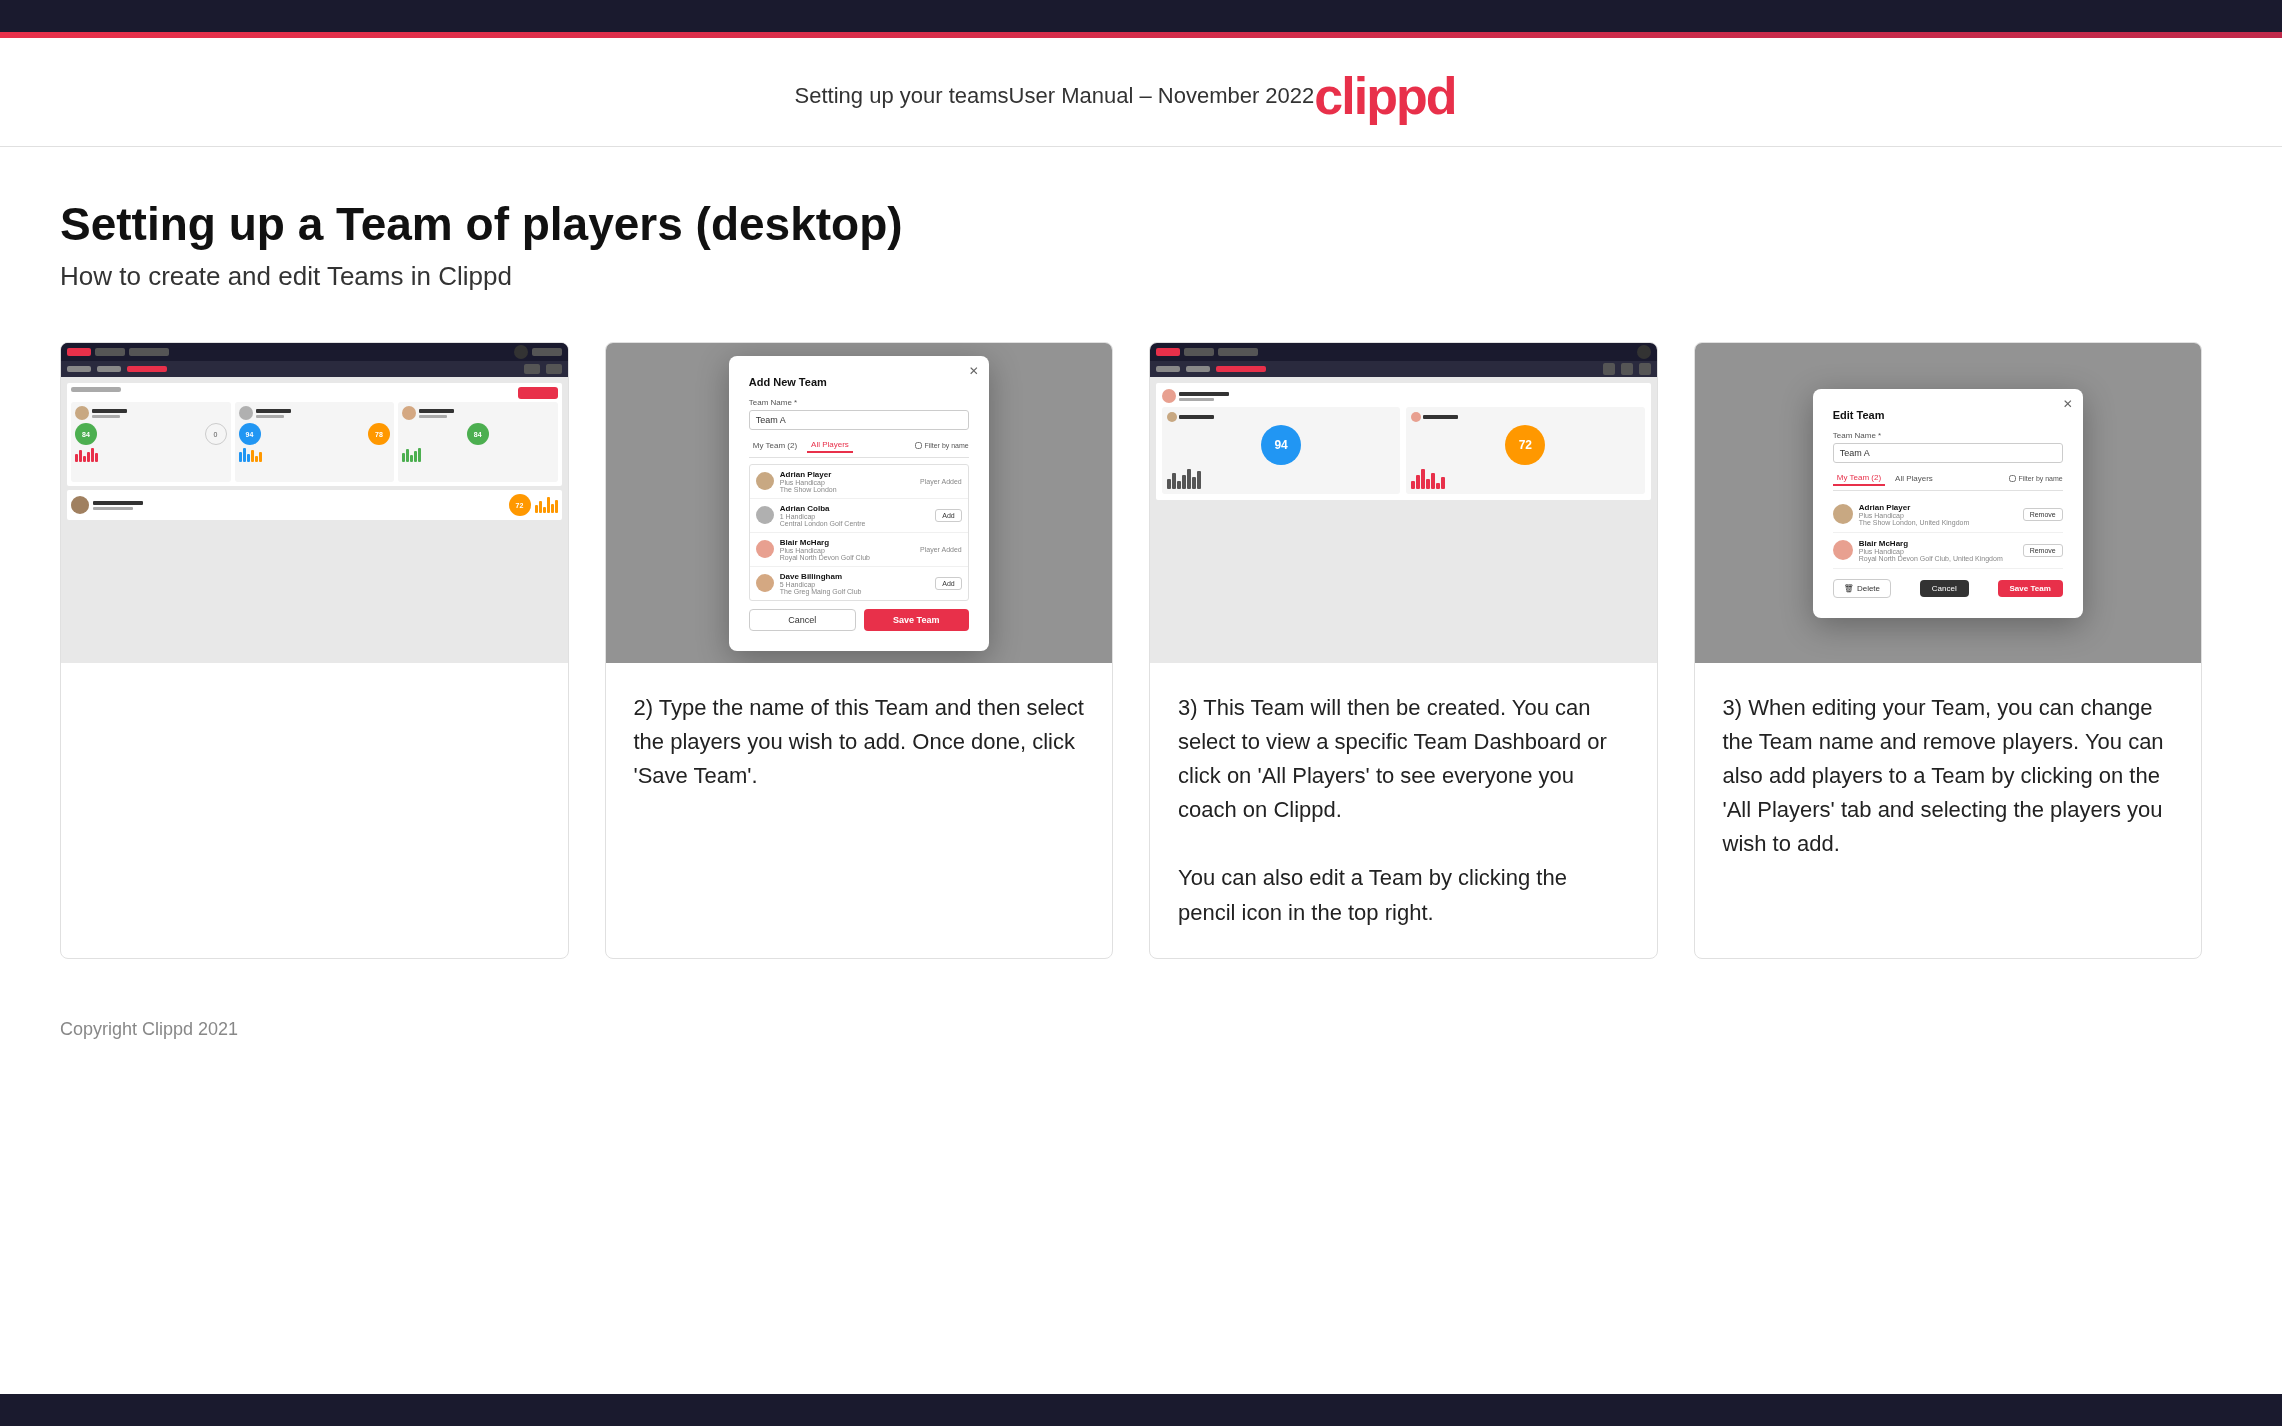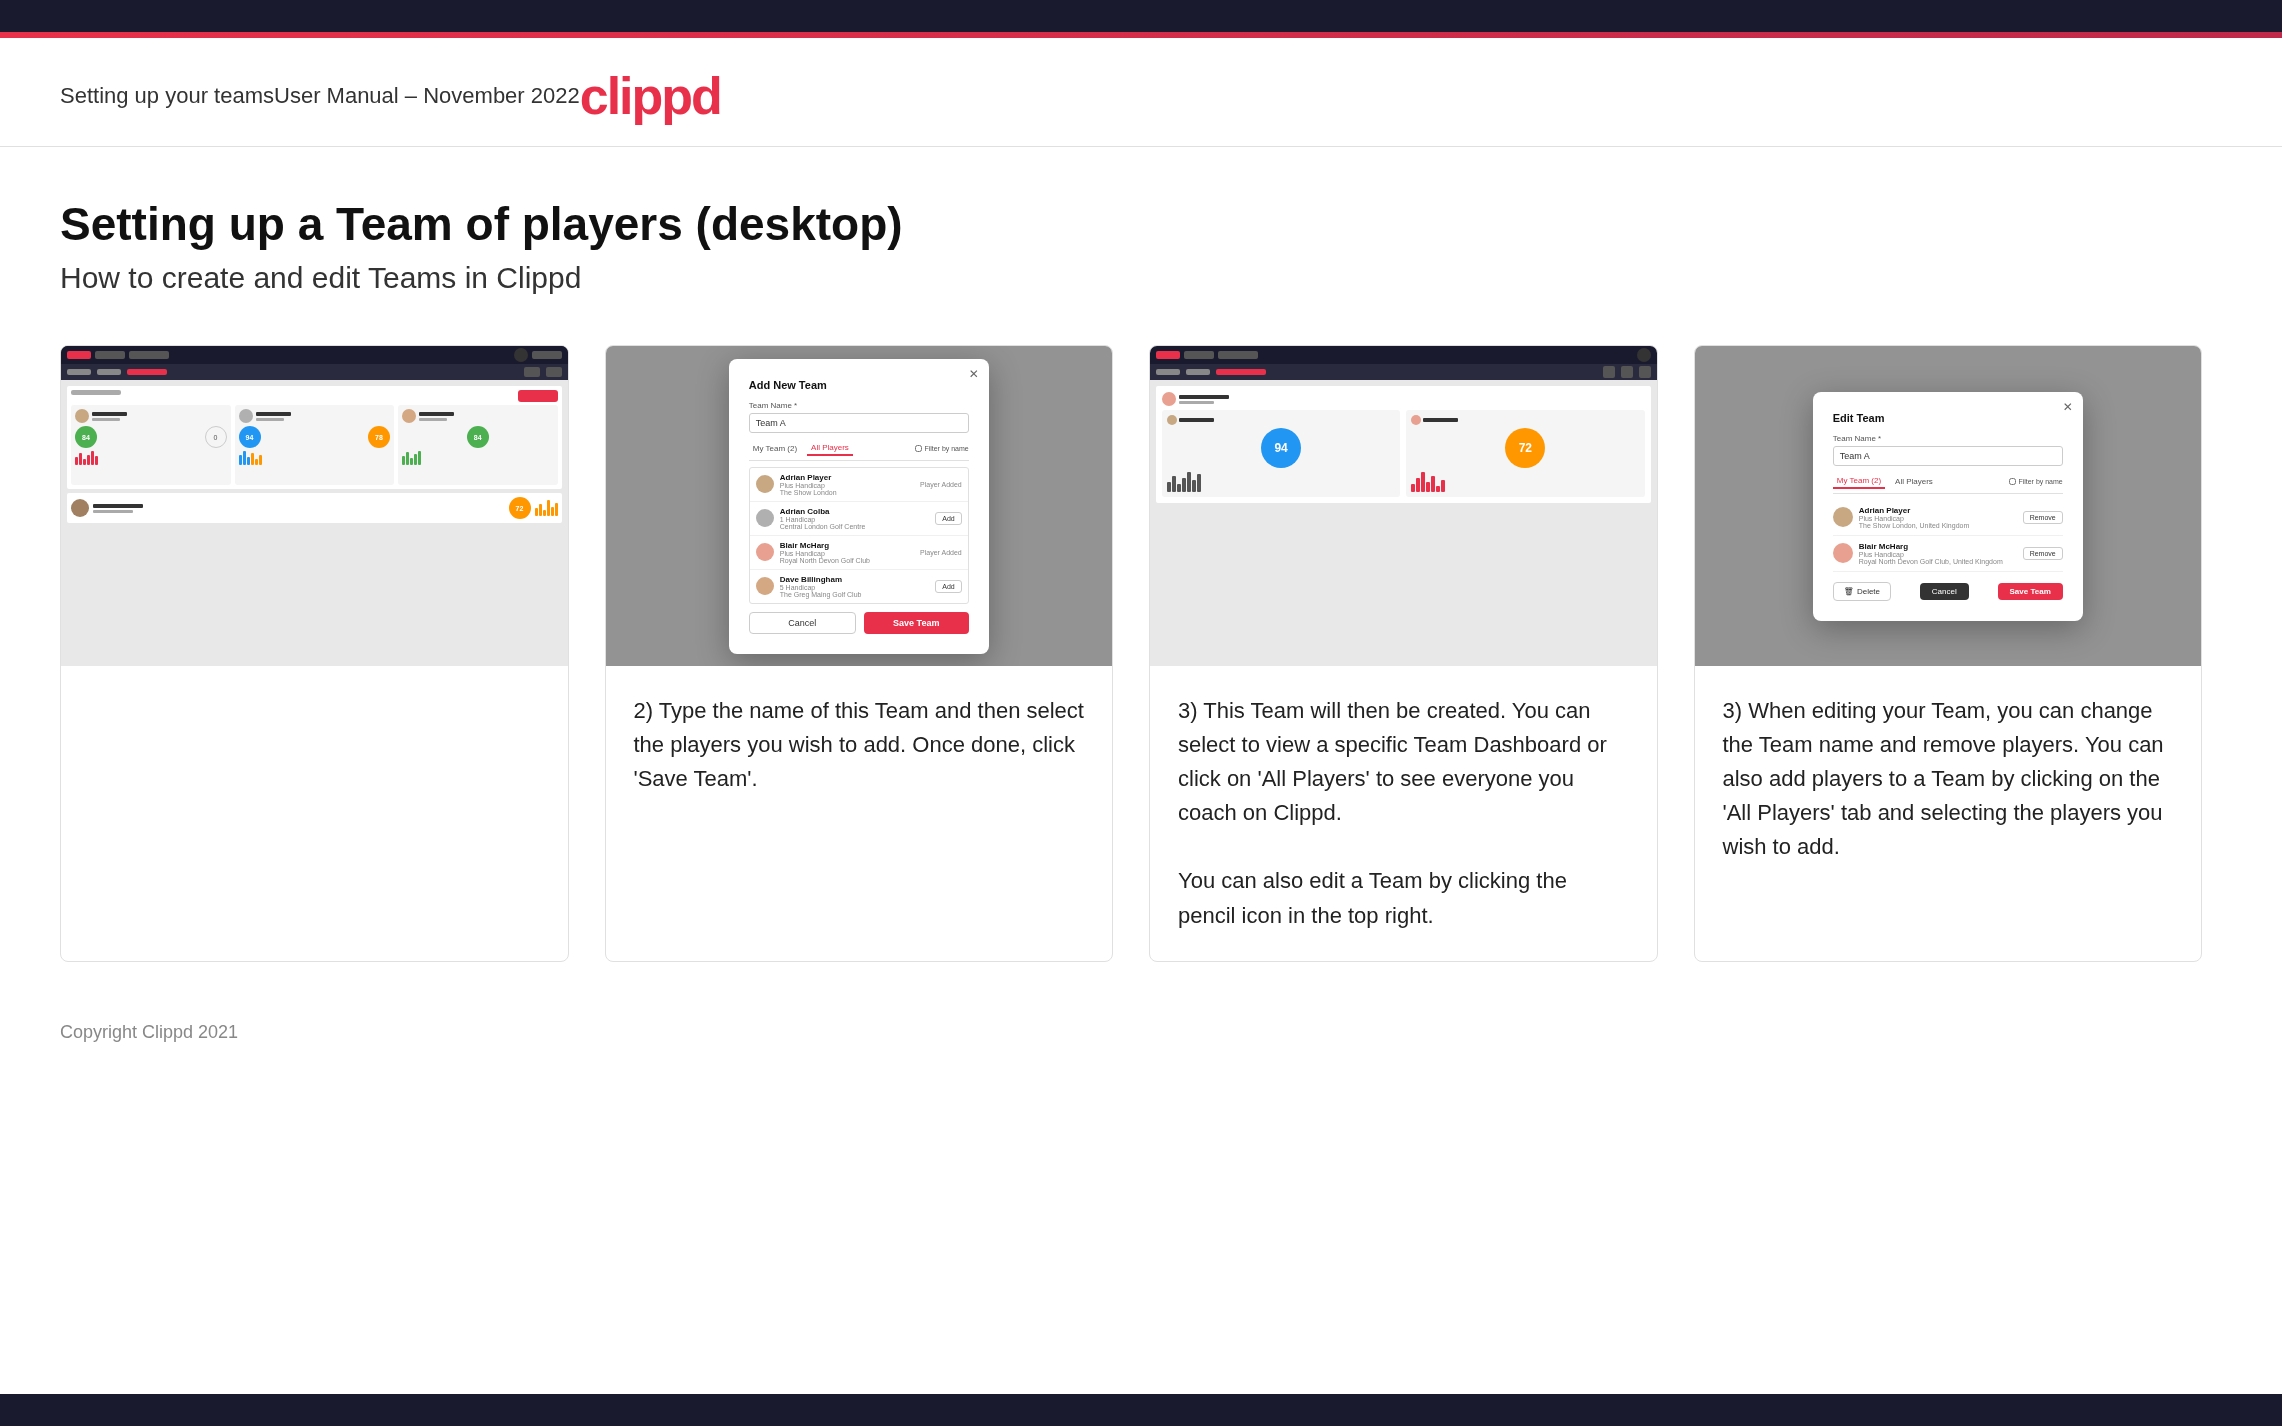--- a/index.html
+++ b/index.html
@@ -22,21 +22,21 @@
     .accent-bar {
       height: 6px;
       background: linear-gradient(90deg, #e8304a 0%, #c0294a 100%);
       width: 100%;
     }
 
     
     .header {
       display: flex;
       align-items: center;
-      justify-content: flex-start;
+      justify-content: center;
       padding: 28px 92px 20px 60px;
       border-bottom: 1.5px solid #e0e0e0;
     }
     .header-left {
       font-size: 22px;
       color: #333;
     }
     .header-center {
       font-size: 22px;
       color: #333;
@@ -52,21 +52,21 @@
     .main {
       padding: 50px 80px 40px 60px;
     }
     .page-title {
       font-size: 46px;
       font-weight: 700;
       color: #111;
       margin-bottom: 10px;
     }
     .page-subtitle {
-      font-size: 30px;
+      font-size: 26px;
       color: #333;
       margin-bottom: 50px;
     }
 
     
     .cards-grid {
       display: grid;
       grid-template-columns: repeat(4, 1fr);
       gap: 36px;
     }

